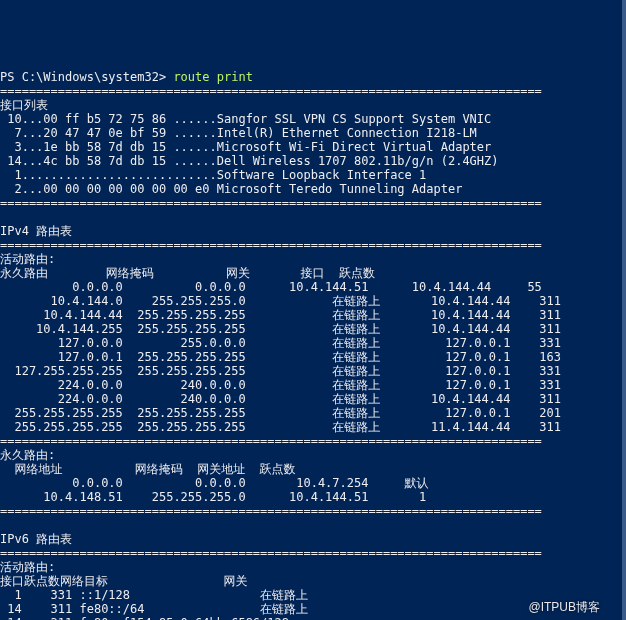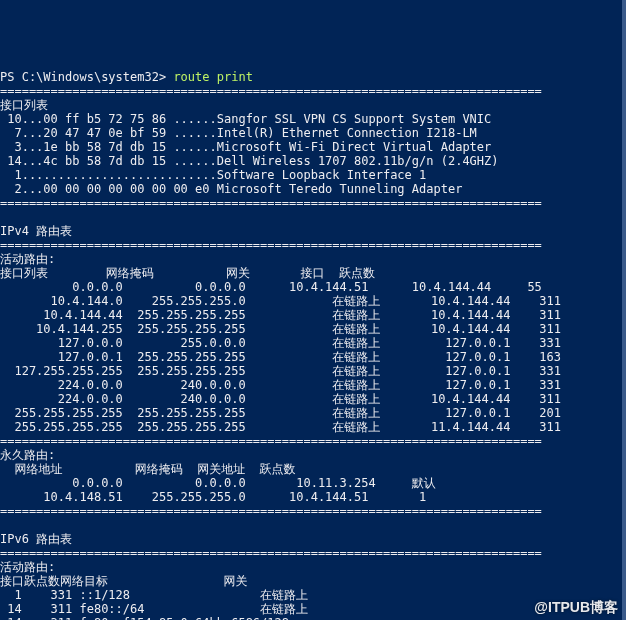--- a/index.html
+++ b/index.html
@@ -14,26 +14,26 @@
     overflow: hidden;
     white-space: pre;
     position: relative;
   }
   .terminal { padding: 0 0 0 0; }
   .prompt { color: #eeedf0; }
   .cmd { color: #bef264; }
   .divider { color: #eeedf0; letter-spacing: 0; }
   .watermark {
     position: absolute;
-    right: 8px;
+    right: 26px;
     bottom: 6px;
     color: rgba(255,255,255,0.9);
     font-family: sans-serif;
-    font-size: 14px;
-    font-weight: bold;
+    font-size: 12px;
+    font-weight: normal;
     text-shadow: 0 0 3px rgba(0,0,0,0.6);
   }
   .scrollbar {
     position: absolute;
     top: 0; right: 0;
     width: 4px; height: 100%;
     background: #3a5a8a;
   }
 </style>
 </head>
@@ -49,36 +49,36 @@
 <span>  7...20 47 47 0e bf 59 ......Intel(R) Ethernet Connection I218-LM</span>
 <span>  3...1e bb 58 7d db 15 ......Microsoft Wi-Fi Direct Virtual Adapter</span>
 <span> 14...4c bb 58 7d db 15 ......Dell Wireless 1707 802.11b/g/n (2.4GHZ)</span>
 <span>  1...........................Software Loopback Interface 1</span>
 <span>  2...00 00 00 00 00 00 00 e0 Microsoft Teredo Tunneling Adapter</span>
 <span class="divider">===========================================================================</span>
 
 <span>IPv4 路由表</span>
 <span class="divider">===========================================================================</span>
 <span>活动路由:</span>
-<span>接口列表        网络掩码          网关       接口  跃点数</span>
+<span>永久路由        网络掩码          网关       接口  跃点数</span>
 <span>          0.0.0.0          0.0.0.0      10.4.144.51      10.4.144.44     55</span>
 <span>       10.4.144.0    255.255.255.0            在链路上       10.4.144.44    311</span>
 <span>      10.4.144.44  255.255.255.255            在链路上       10.4.144.44    311</span>
 <span>     10.4.144.255  255.255.255.255            在链路上       10.4.144.44    311</span>
 <span>        127.0.0.0        255.0.0.0            在链路上         127.0.0.1    331</span>
 <span>        127.0.0.1  255.255.255.255            在链路上         127.0.0.1    163</span>
 <span>  127.255.255.255  255.255.255.255            在链路上         127.0.0.1    331</span>
 <span>        224.0.0.0        240.0.0.0            在链路上         127.0.0.1    331</span>
 <span>        224.0.0.0        240.0.0.0            在链路上       10.4.144.44    311</span>
 <span>  255.255.255.255  255.255.255.255            在链路上         127.0.0.1    201</span>
 <span>  255.255.255.255  255.255.255.255            在链路上       11.4.144.44    311</span>
 <span class="divider">===========================================================================</span>
 <span>永久路由:</span>
 <span>  网络地址          网络掩码  网关地址  跃点数</span>
-<span>          0.0.0.0          0.0.0.0       10.11.3.254     默认 </span>
+<span>          0.0.0.0          0.0.0.0       10.4.7.254     默认 </span>
 <span>      10.4.148.51    255.255.255.0      10.4.144.51       1</span>
 <span class="divider">===========================================================================</span>
 
 <span>IPv6 路由表</span>
 <span class="divider">===========================================================================</span>
 <span>活动路由:</span>
 <span>接口跃点数网络目标                网关</span>
 <span>  1    331 ::1/128                  在链路上</span>
 <span> 14    311 fe80::/64                在链路上</span>
 <span> 14    311 fe80::f154:85e0:64bb:6586/128</span>

